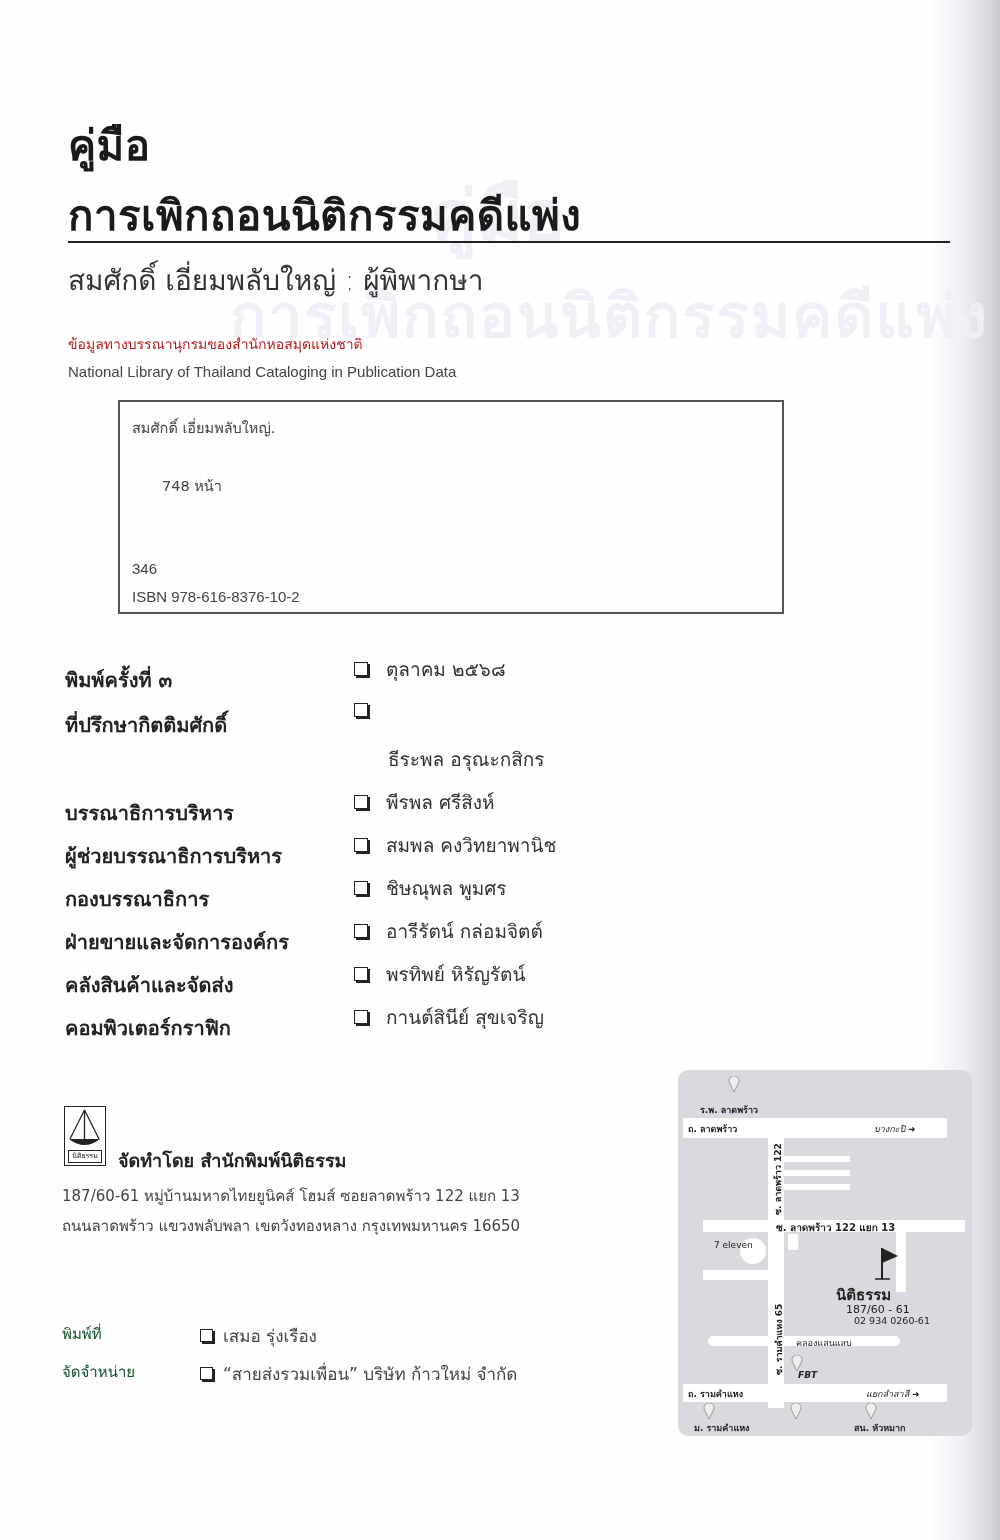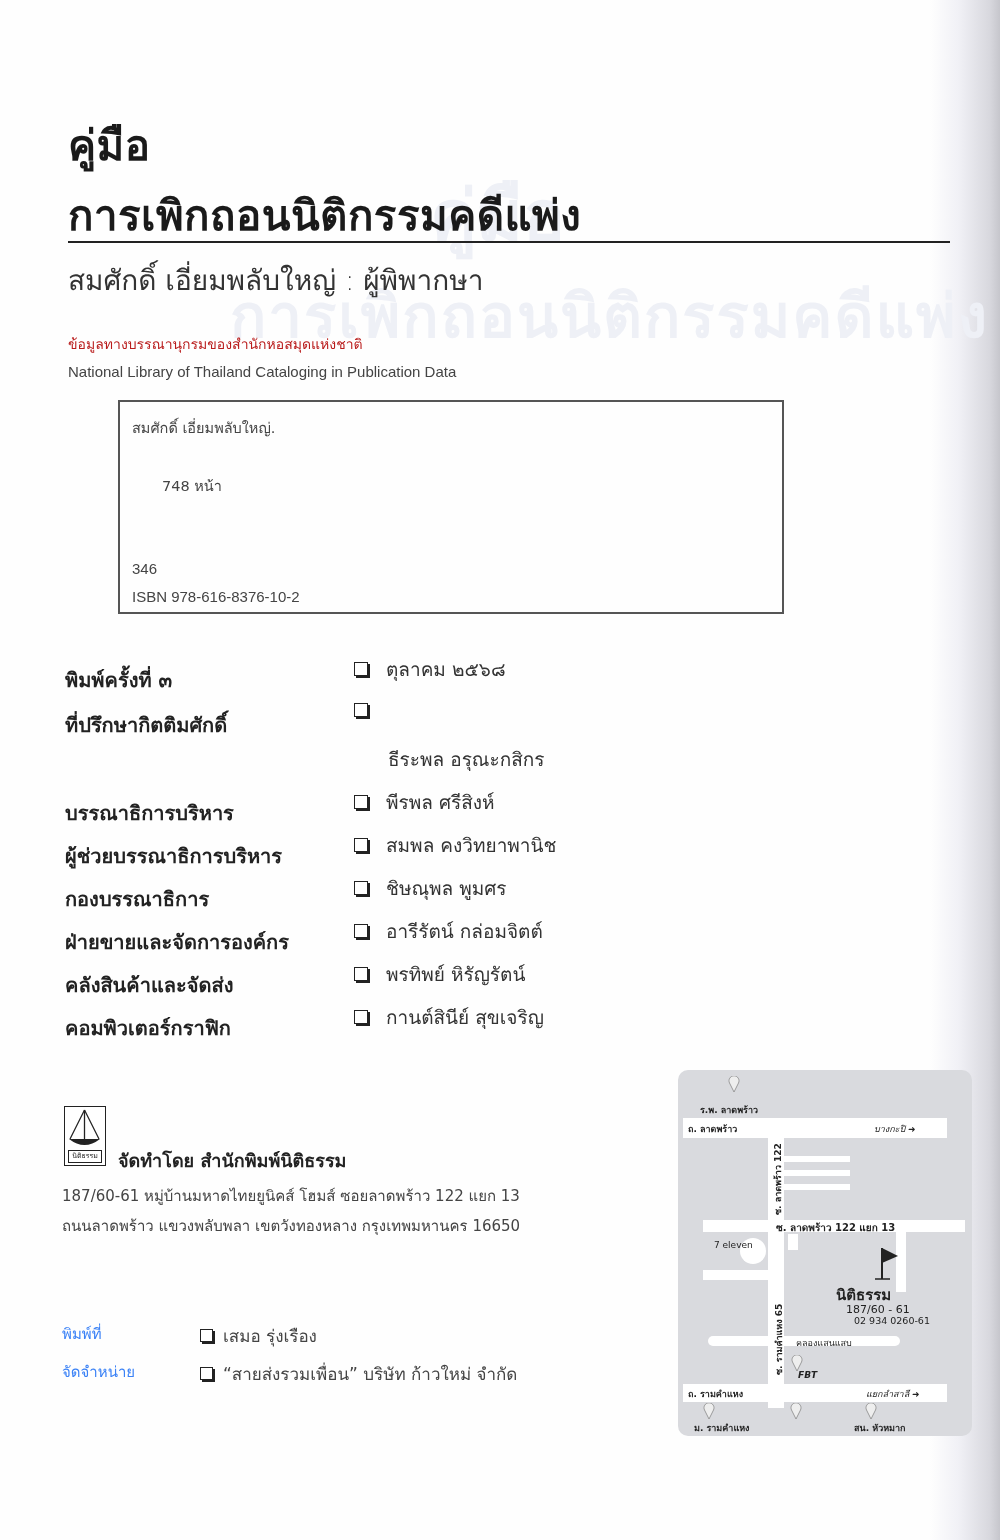--- a/index.html
+++ b/index.html
@@ -35,21 +35,21 @@
   .credit-value { position:absolute; left:289px; font-size:19px; color:#333; }
   .cb {
     display:inline-block; width:12px; height:12px; border:1.5px solid #222;
     box-shadow:2px 2px 0 #222; vertical-align:middle; margin-right:18px; position:relative; top:-2px; background:#fff;
   }
   .cb.sm { width:11px; height:11px; margin-right:10px; }
   .publisher-logo { position:absolute; left:64px; top:1106px; width:42px; height:60px; border:1.5px solid #222; box-sizing:border-box; background:#fff; }
   .publisher-logo .tag { position:absolute; bottom:2px; left:3px; right:3px; height:11px; border:1px solid #222; font-size:7px; text-align:center; line-height:10px; color:#222; }
   .publisher-name { position:absolute; left:118px; top:1146px; font-size:18px; font-weight:bold; color:#222; }
   .addr { position:absolute; left:62px; font-size:15px; color:#444; }
-  .print-label { position:absolute; left:62px; font-size:15px; color:#3b82f6; }
+  .print-label { position:absolute; left:62px; font-size:15px; color:#14532d; }
   .print-value { position:absolute; left:200px; font-size:17px; color:#444; }
   .map {
     position:absolute; left:678px; top:1070px; width:294px; height:366px;
     background:#d9dade; border-radius:10px; overflow:hidden;
     font-family:"DejaVu Sans", sans-serif;
   }
   .road { position:absolute; background:#fff; }
   .map .lbl { position:absolute; font-size:9px; color:#222; white-space:nowrap; font-weight:bold; }
   .map .lbl.it { font-style:italic; font-weight:normal; }
   .pin { position:absolute; width:12px; height:16px; }

